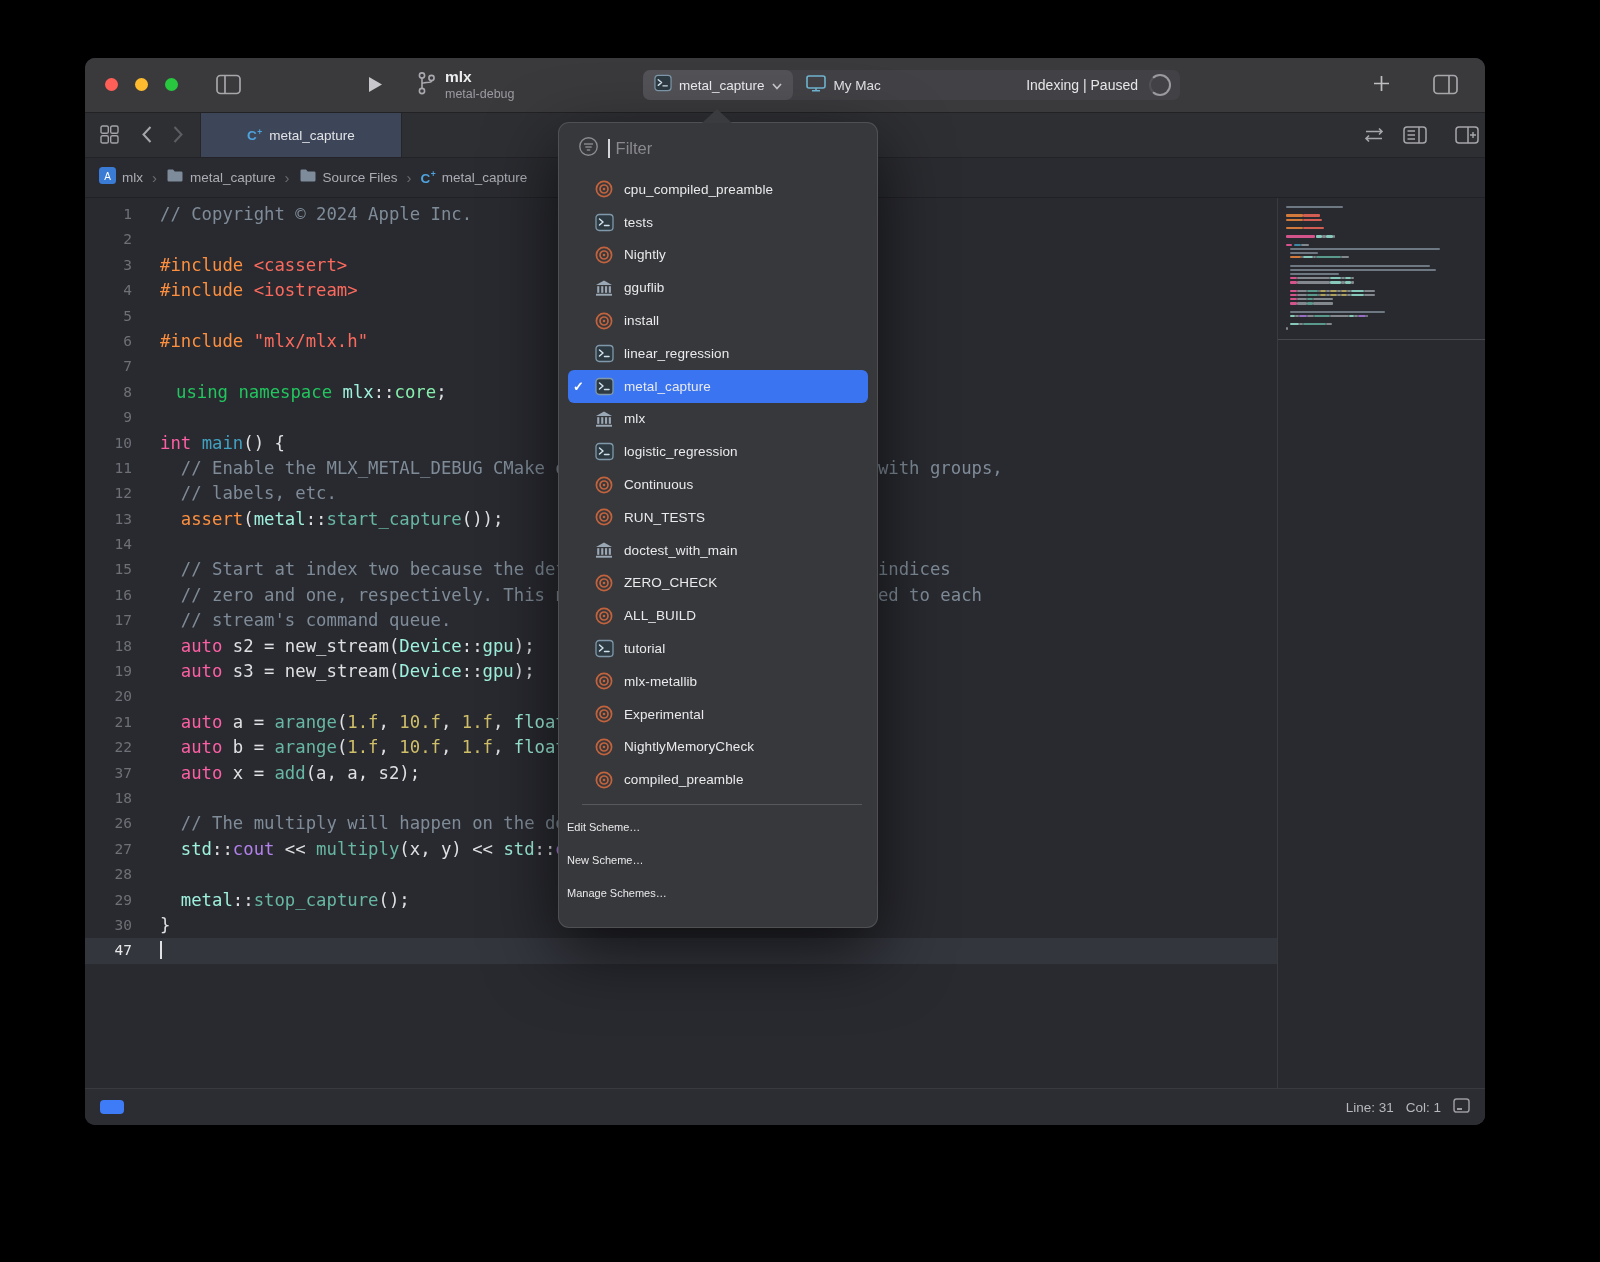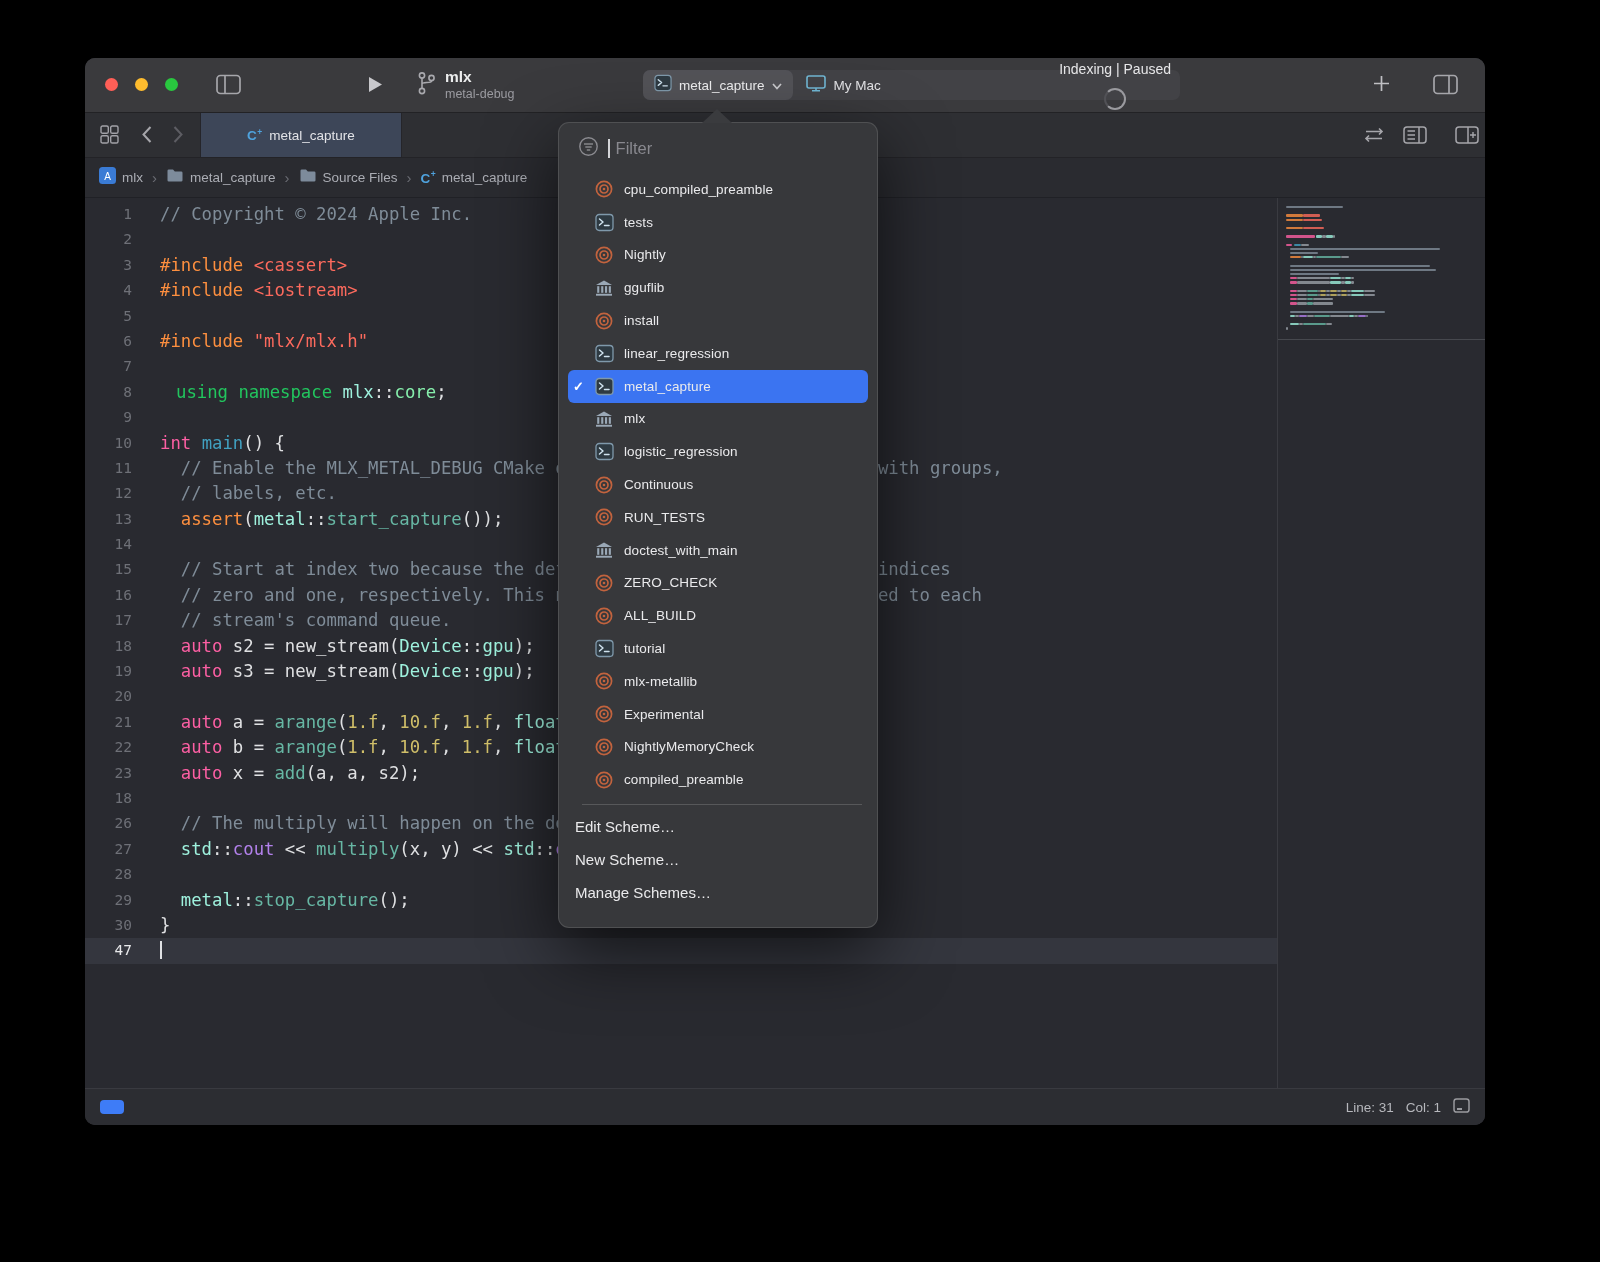--- a/index.html
+++ b/index.html
@@ -14,21 +14,21 @@
   .tbtn{position:absolute;display:flex;align-items:center;justify-content:center;}
   .nav-toggle{left:131px;top:16px}.run-btn{left:283px;top:18px}
   .branch-box{position:absolute;left:332px;top:10px;display:flex;gap:9px;}
   .branch-box svg{margin-top:3px;}
   .proj{font-size:15.5px;font-weight:700;color:#eceded;line-height:18px;}
   .br{font-size:12.5px;color:#9b9ba1;line-height:16px;}
   .scheme-area{position:absolute;left:558px;top:12px;width:537px;height:30px;background:#424246;border-radius:7px;display:flex;align-items:center;}
   .scheme-btn{height:30px;border-radius:7px;background:#525257;display:flex;align-items:center;gap:7px;padding:0 11px;cursor:default;}
   .scheme-name{font-size:13.5px;color:#ededef;}
   .dest-btn{display:flex;align-items:center;gap:8px;padding:0 13px;font-size:13.5px;color:#e2e2e5;}
-  .activity{margin-left:auto;display:flex;align-items:center;gap:11px;padding-right:9px;flex-direction:column;}
+  .activity{margin-left:auto;display:flex;align-items:center;gap:11px;padding-right:9px;}
   .act-text{font-size:14px;color:#e6e6e8;}
   .spinner{width:18px;height:18px;border:2.6px solid #9a9a9f;border-left-color:#515156;border-radius:50%;}
   .plus-btn{left:1288px;top:17px}.layout-btn{left:1348px;top:16px}
   
   .tabbar{position:absolute;top:55px;left:0;right:0;height:44px;background:#2e2f33;border-bottom:1px solid #232327;}
   .grid-btn{left:15px;top:12px}.back-btn{left:57px;top:13px}.fwd-btn{left:88px;top:13px}
   .tab{position:absolute;left:115px;top:0;width:200px;height:44px;background:#3d4658;border-left:1px solid #25252a;border-right:1px solid #25252a;
        display:flex;align-items:center;justify-content:center;gap:7px;}
   .tab-label{font-size:13.5px;color:#e2e3e7;}
   .swap-btn{left:1277px;top:14px}.opts-btn{left:1318px;top:13px}.split-btn{left:1370px;top:13px}
@@ -64,21 +64,21 @@
   .fcaret{width:1.6px;height:19px;background:#d4d5d8;margin-right:-5px;}
   .filter-input{flex:1;background:transparent;border:none;outline:none;font-size:16.5px;color:#e8e8ea;font-family:"Liberation Sans",sans-serif;padding:0 0 0 2px;}
   .filter-input::placeholder{color:#89898f;}
   .menu-list{margin-top:6px;}
   .menu-row{height:32.8px;margin:0 9px;padding:0 5px;border-radius:6px;display:flex;align-items:center;}
   .menu-row.selected{background:#3b74f1;}
   .chk{width:21px;font-size:13px;font-weight:700;color:#fff;}
   .mi{width:20px;display:flex;justify-content:center;margin-right:10px;}
   .ml{font-size:13.5px;font-weight:500;color:#eaeaec;letter-spacing:.1px;}
   .menu-sep{height:1px;background:rgba(255,255,255,.16);margin:8px 15px 5px 23px;}
-  .action-row{height:33px;display:flex;align-items:center;padding-left:16px;font-size:15px;color:#eaeaec;}
+  .action-row{height:33px;display:flex;align-items:center;padding-left:8px;font-size:11px;color:#eaeaec;}
 </style>
 </head>
 <body>
 
 <div class="screen">
   <div class="window">
 
     <div class="toolbar">
       <div class="dots">
         <span class="dot red"></span>
@@ -317,21 +317,21 @@
             </div>
             <div class="line">
               <span class="lnum">21</span>
               <span class="lcode"><span style="color: rgb(223, 224, 226);">  </span><span style="color: rgb(252, 95, 163);">auto</span><span style="color: rgb(223, 224, 226);"> a = </span><span style="color: rgb(103, 183, 164);">arange</span><span style="color: rgb(223, 224, 226);">(</span><span style="color: rgb(208, 191, 105);">1.f</span><span style="color: rgb(223, 224, 226);">, </span><span style="color: rgb(208, 191, 105);">10.f</span><span style="color: rgb(223, 224, 226);">, </span><span style="color: rgb(208, 191, 105);">1.f</span><span style="color: rgb(223, 224, 226);">, </span><span style="color: rgb(158, 241, 221);">float32</span><span style="color: rgb(223, 224, 226);">, s2);</span></span>
             </div>
             <div class="line">
               <span class="lnum">22</span>
               <span class="lcode"><span style="color: rgb(223, 224, 226);">  </span><span style="color: rgb(252, 95, 163);">auto</span><span style="color: rgb(223, 224, 226);"> b = </span><span style="color: rgb(103, 183, 164);">arange</span><span style="color: rgb(223, 224, 226);">(</span><span style="color: rgb(208, 191, 105);">1.f</span><span style="color: rgb(223, 224, 226);">, </span><span style="color: rgb(208, 191, 105);">10.f</span><span style="color: rgb(223, 224, 226);">, </span><span style="color: rgb(208, 191, 105);">1.f</span><span style="color: rgb(223, 224, 226);">, </span><span style="color: rgb(158, 241, 221);">float32</span><span style="color: rgb(223, 224, 226);">, s3);</span></span>
             </div>
             <div class="line">
-              <span class="lnum">23</span>
+              <span class="lnum">37</span>
               <span class="lcode"><span style="color: rgb(223, 224, 226);">  </span><span style="color: rgb(252, 95, 163);">auto</span><span style="color: rgb(223, 224, 226);"> x = </span><span style="color: rgb(103, 183, 164);">add</span><span style="color: rgb(223, 224, 226);">(a, a, s2);</span></span>
             </div>
             <div class="line">
               <span class="lnum">18</span>
               <span class="lcode"></span>
             </div>
             <div class="line">
               <span class="lnum">26</span>
               <span class="lcode"><span style="color: rgb(223, 224, 226);">  </span><span style="color: rgb(127, 140, 152);">// The multiply will happen on the default stream.</span></span>
             </div>

